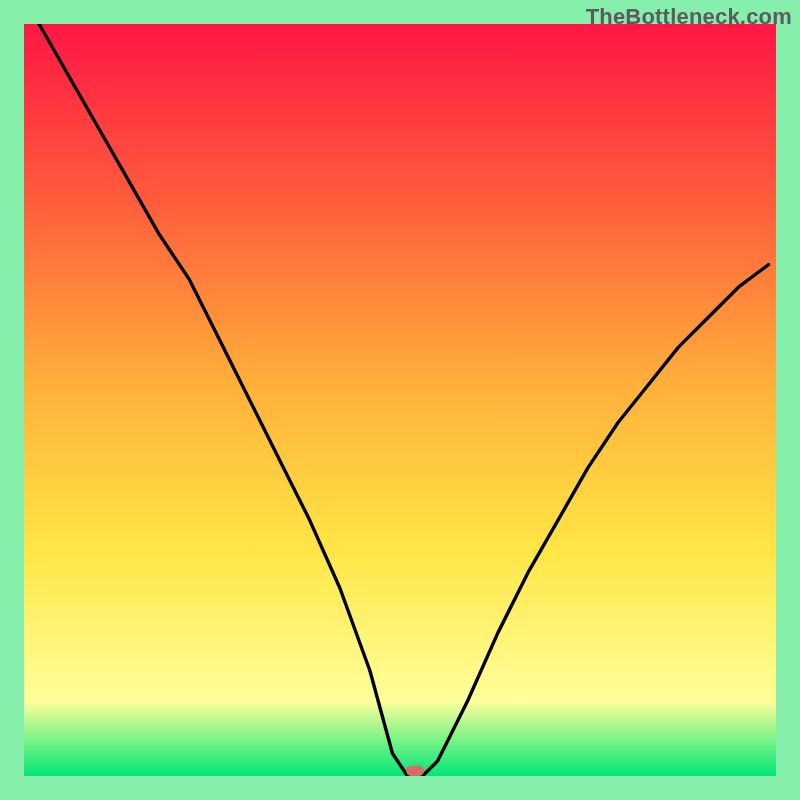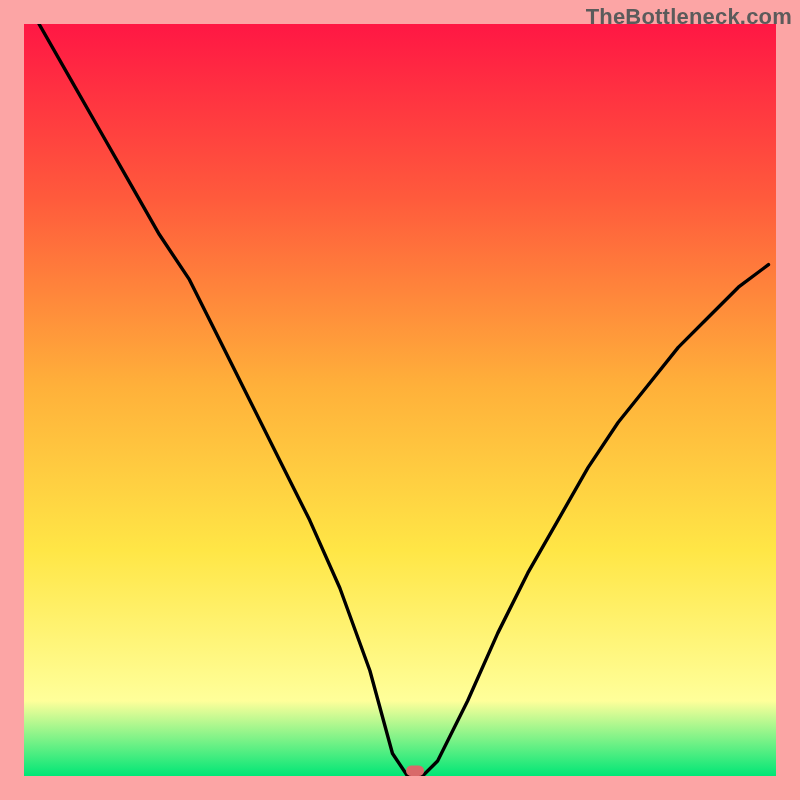--- a/index.html
+++ b/index.html
@@ -8,21 +8,21 @@
     width: 800px;
     height: 800px;
     background: #000;
     font-family: Arial, Helvetica, sans-serif;
     overflow: hidden;
   }
   .frame {
     position: relative;
     width: 800px;
     height: 800px;
-    background: #fca5a5;
+    background: #86efac;
   }
   .plot {
     position: absolute;
     left: 24px;
     top: 24px;
     width: 752px;
     height: 752px;
     overflow: hidden;
   }
   .attribution {

